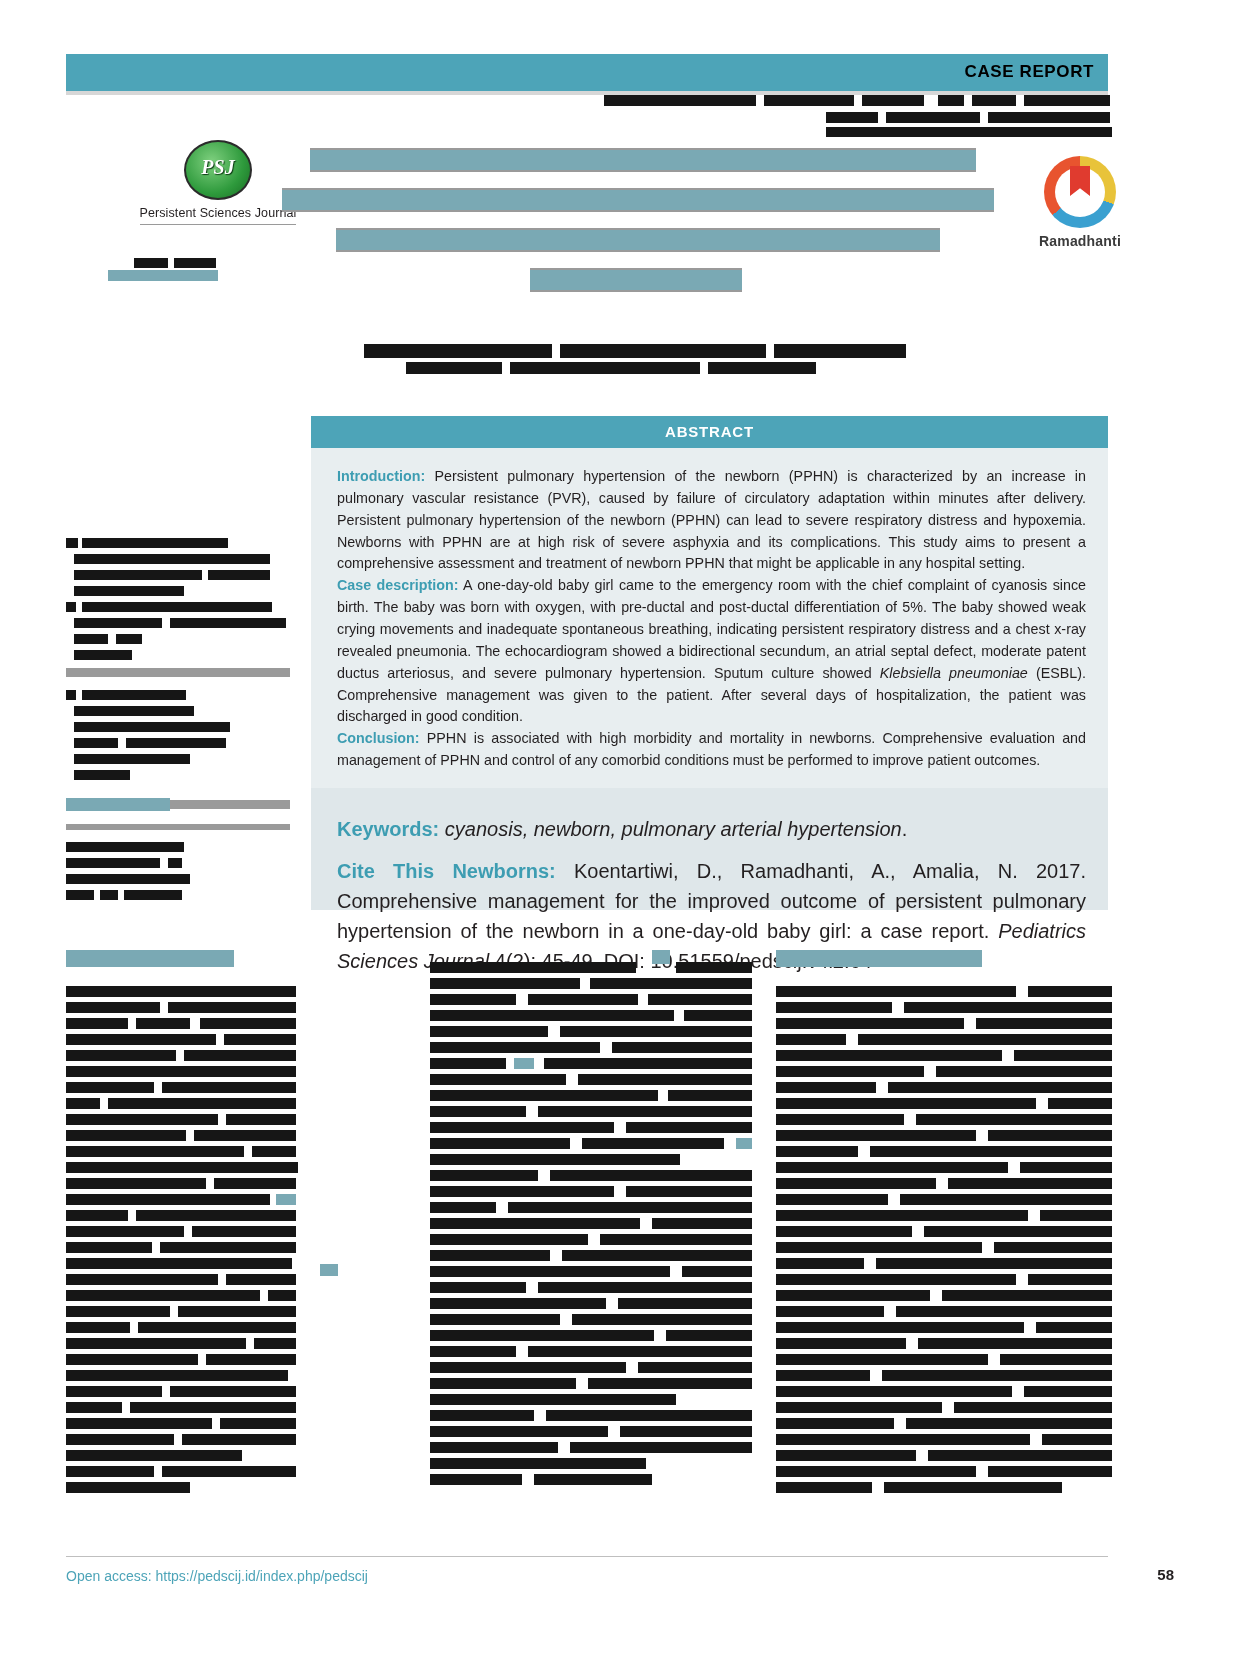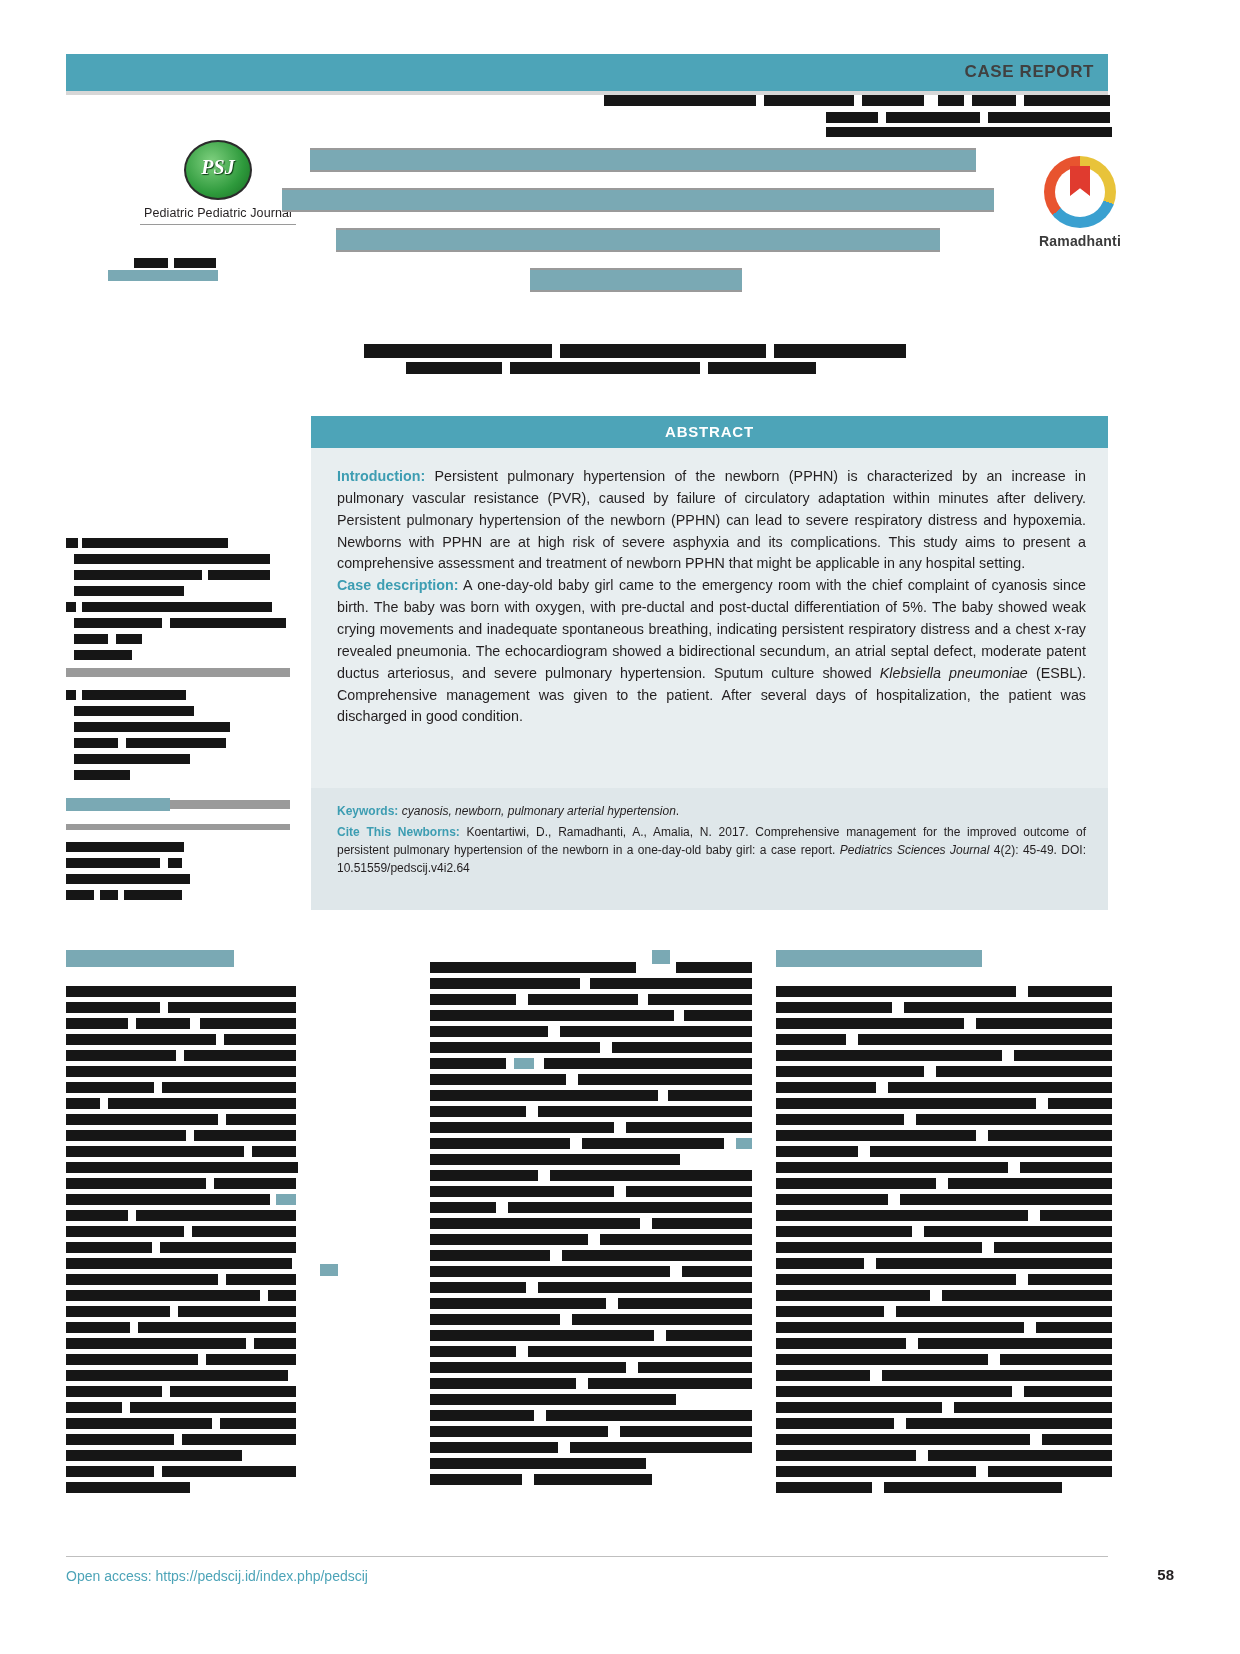--- a/index.html
+++ b/index.html
@@ -25,21 +25,21 @@
     height: 37px;
     background: #4da4b8;
   }
   .banner-label {
     position: absolute;
     right: 14px;
     top: 8px;
     font-size: 17px;
     font-weight: bold;
     letter-spacing: 0.6px;
-    color: #404040;
+    color: #000000;
   }
   .banner-shadow {
     position: absolute;
     left: 66px;
     top: 91px;
     width: 1042px;
     height: 4px;
     background: #d7d7d7;
   }
 
@@ -186,22 +186,22 @@
     position: absolute;
     left: 311px;
     top: 788px;
     width: 797px;
     height: 122px;
     background: #dfe7ea;
     box-sizing: border-box;
     padding: 14px 22px 8px 26px;
   }
   .abstract-foot p {
-    margin: 0 0 3px 0;
-    font-size: 12px;
+    margin: 12px 0 3px 0;
+    font-size: 20px;
     line-height: 1.5;
     text-align: justify;
   }
   .kw-label {
     color: #3d9db2;
     font-weight: bold;
   }
   .italic { font-style: italic; }
 
   
@@ -252,21 +252,21 @@
 <div class="redact" style="left:1024px; top:95px; width:86px; height:11px;"></div>
 <div class="redact" style="left:826px; top:112px; width:52px; height:11px;"></div>
 <div class="redact" style="left:886px; top:112px; width:94px; height:11px;"></div>
 <div class="redact" style="left:988px; top:112px; width:122px; height:11px;"></div>
 <div class="redact" style="left:826px; top:127px; width:286px; height:10px;"></div>
 
 <div class="logo-box">
   <div class="logo-circle">
     <span>PSJ</span>
   </div>
-  <div class="logo-caption">Pediatric Pediatric Journal</div>
+  <div class="logo-caption">Persistent Sciences Journal</div>
   <div class="logo-rule"></div>
 </div>
 <div class="redact" style="left:134px; top:258px; width:34px; height:10px;"></div>
 <div class="redact" style="left:174px; top:258px; width:42px; height:10px;"></div>
 <div class="redact-teal" style="left:108px; top:270px; width:110px; height:11px;"></div>
 
 <div class="redact-grey" style="left:310px; top:148px; width:666px; height:24px;"></div>
 <div class="redact-teal" style="left:310px; top:150px; width:666px; height:20px;"></div>
 <div class="redact-grey" style="left:282px; top:188px; width:712px; height:24px;"></div>
 <div class="redact-teal" style="left:282px; top:190px; width:712px; height:20px;"></div>
@@ -326,20 +326,23 @@
 
 <div class="abstract-head">
   <span>ABSTRACT</span>
 </div>
 <div class="abstract-body">
   <p>
     <span class="lead">Introduction:</span><span> Persistent pulmonary hypertension of the newborn (PPHN) is characterized by an increase in pulmonary vascular resistance (PVR), caused by failure of circulatory adaptation within minutes after delivery. Persistent pulmonary hypertension of the newborn (PPHN) can lead to severe respiratory distress and hypoxemia. Newborns with PPHN are at high risk of severe asphyxia and its complications. This study aims to present a comprehensive assessment and treatment of newborn PPHN that might be applicable in any hospital setting.</span>
   </p>
   <p>
     <span class="lead">Case description:</span><span> A one-day-old baby girl came to the emergency room with the chief complaint of cyanosis since birth. The baby was born with oxygen, with pre-ductal and post-ductal differentiation of 5%. The baby showed weak crying movements and inadequate spontaneous breathing, indicating persistent respiratory distress and a chest x-ray revealed pneumonia. The echocardiogram showed a bidirectional secundum, an atrial septal defect, moderate patent ductus arteriosus, and severe pulmonary hypertension. Sputum culture showed </span><span class="italic">Klebsiella pneumoniae</span><span> (ESBL). Comprehensive management was given to the patient. After several days of hospitalization, the patient was discharged in good condition.</span>
+  </p>
+  <p>
+    <span class="lead">Conclusion:</span><span> PPHN is associated with high morbidity and mortality in newborns. Comprehensive evaluation and management of PPHN and control of any comorbid conditions must be performed to improve patient outcomes.</span>
   </p>
 </div>
 <div class="abstract-foot">
   <p>
     <span class="kw-label">Keywords:</span>
     <span class="italic">cyanosis, newborn, pulmonary arterial hypertension</span><span>.</span>
   </p>
   <p>
     <span class="kw-label">Cite This Newborns:</span><span> Koentartiwi, D., Ramadhanti, A., Amalia, N. 2017. Comprehensive management for the improved outcome of persistent pulmonary hypertension of the newborn in a one-day-old baby girl: a case report. </span><span class="italic">Pediatrics Sciences Journal</span><span> 4(2): 45-49. DOI: 10.51559/pedscij.v4i2.64</span>
   </p>

